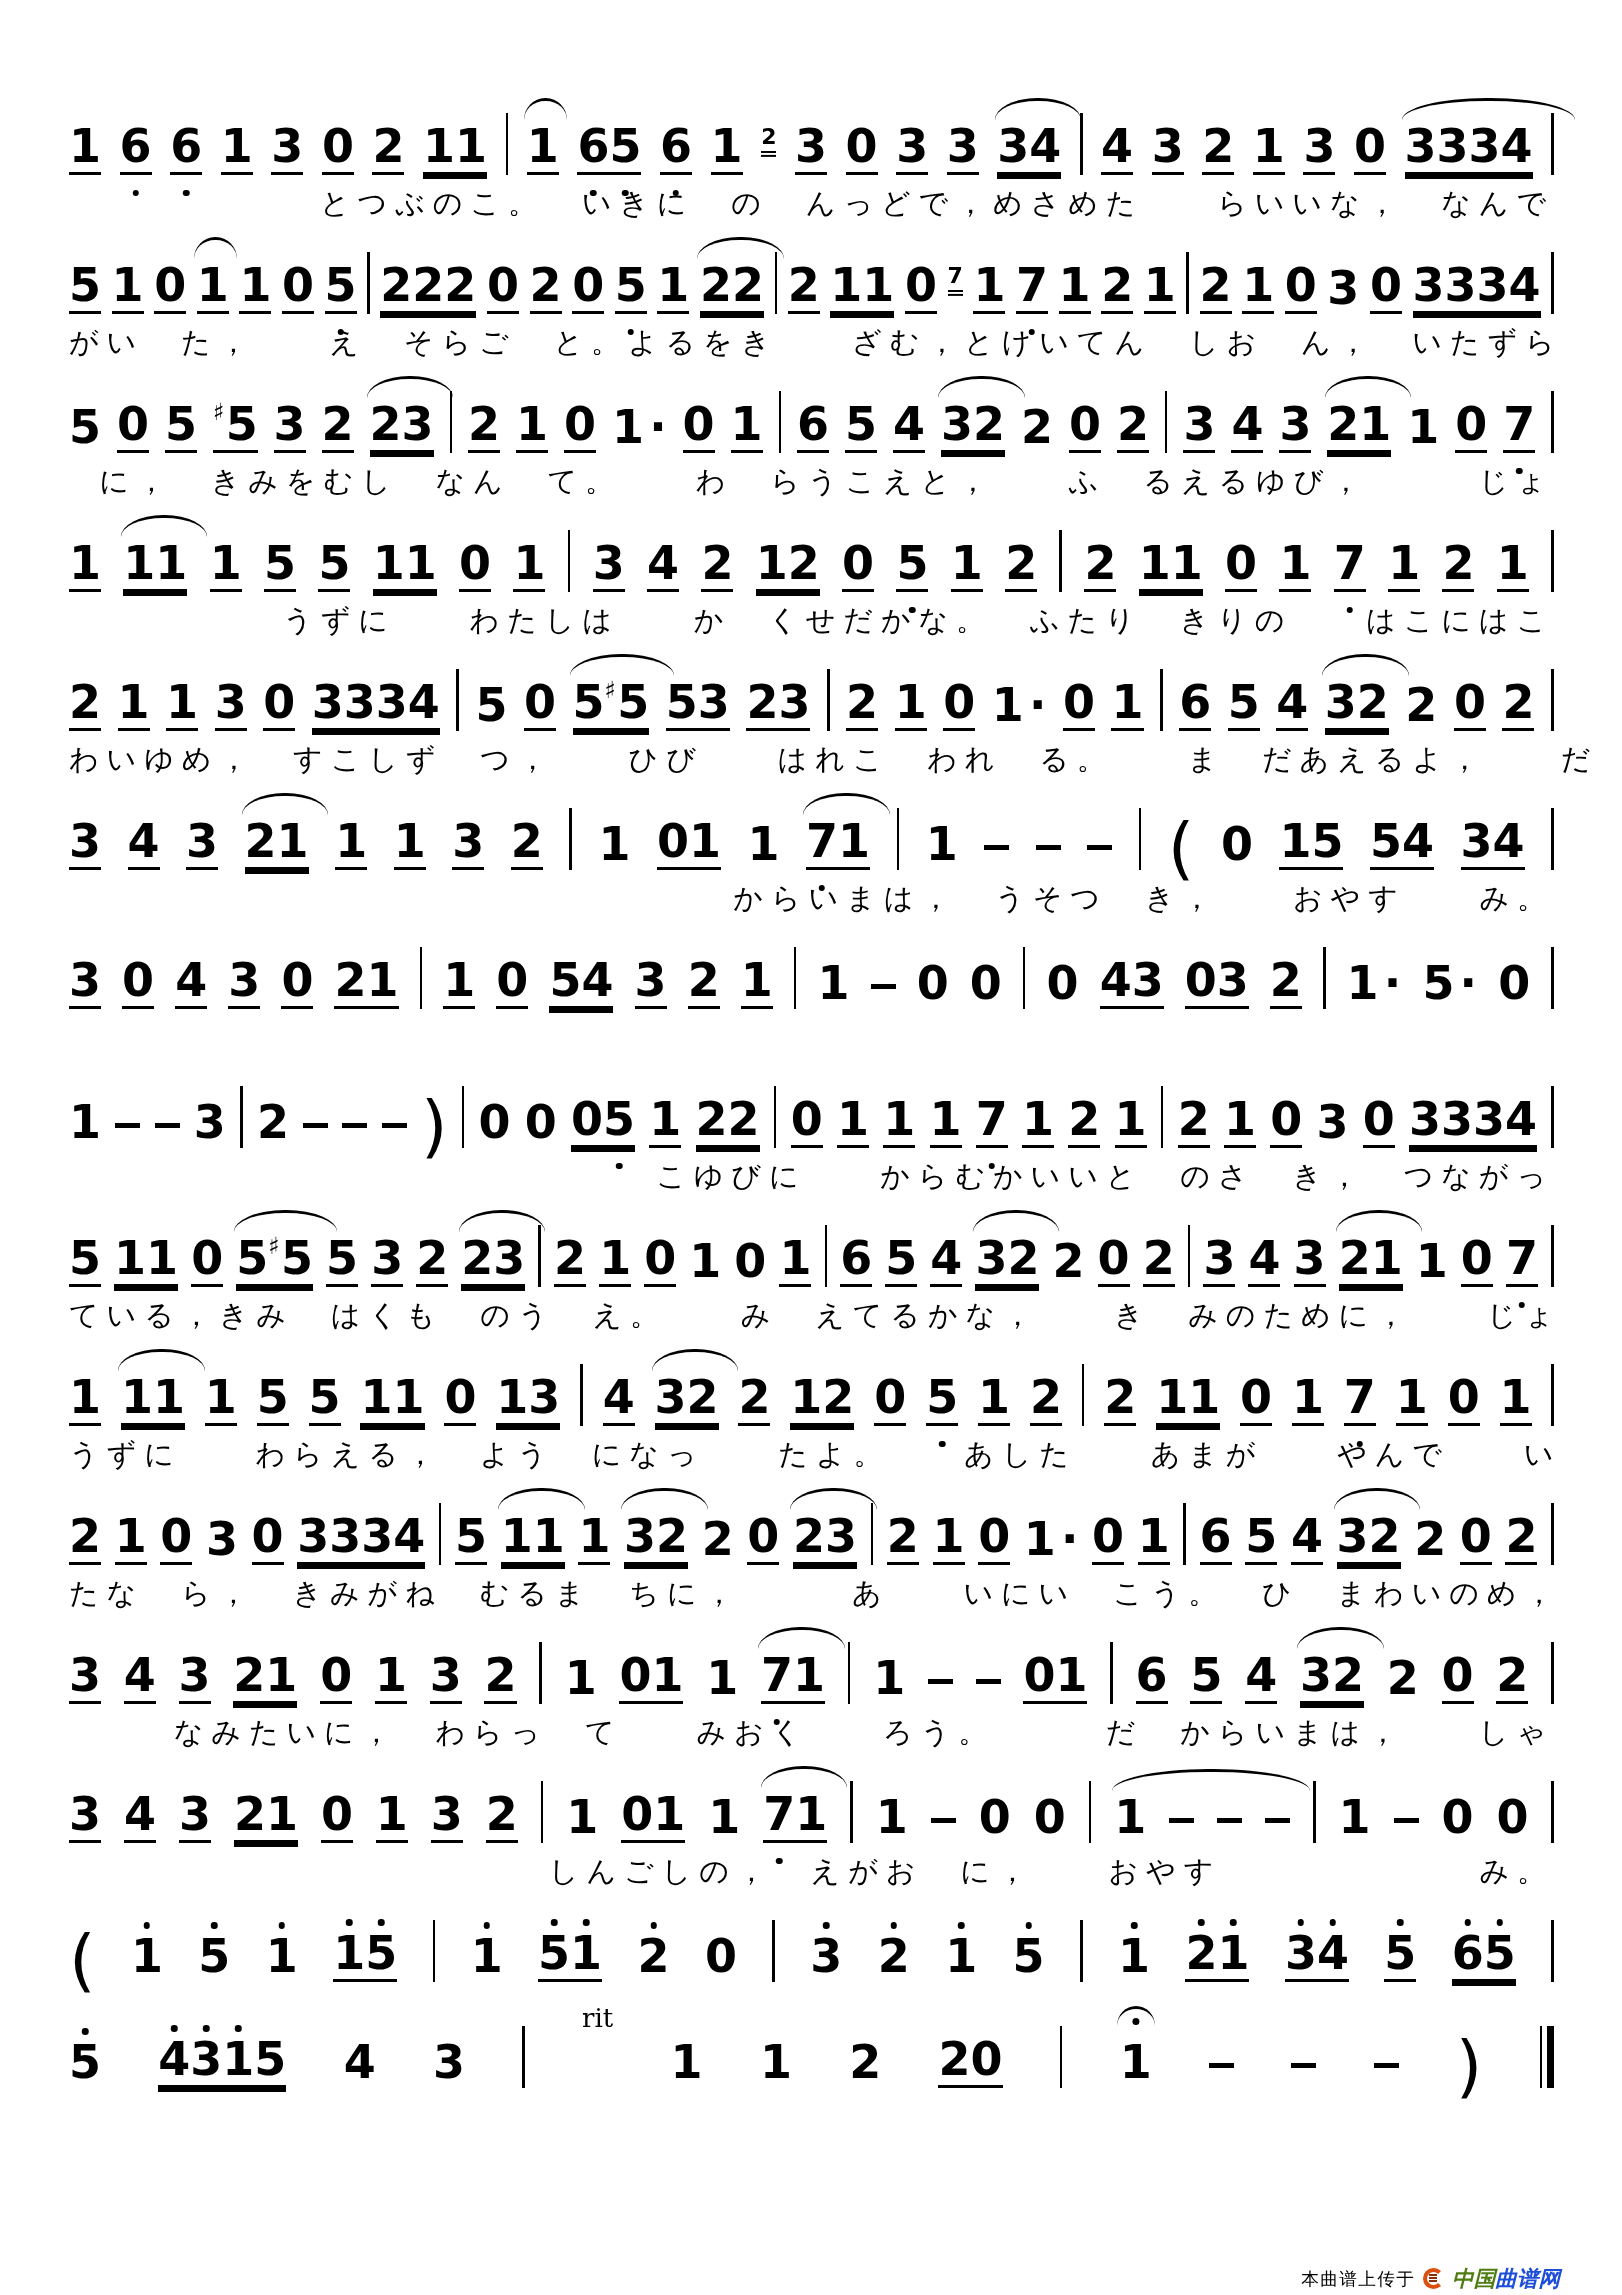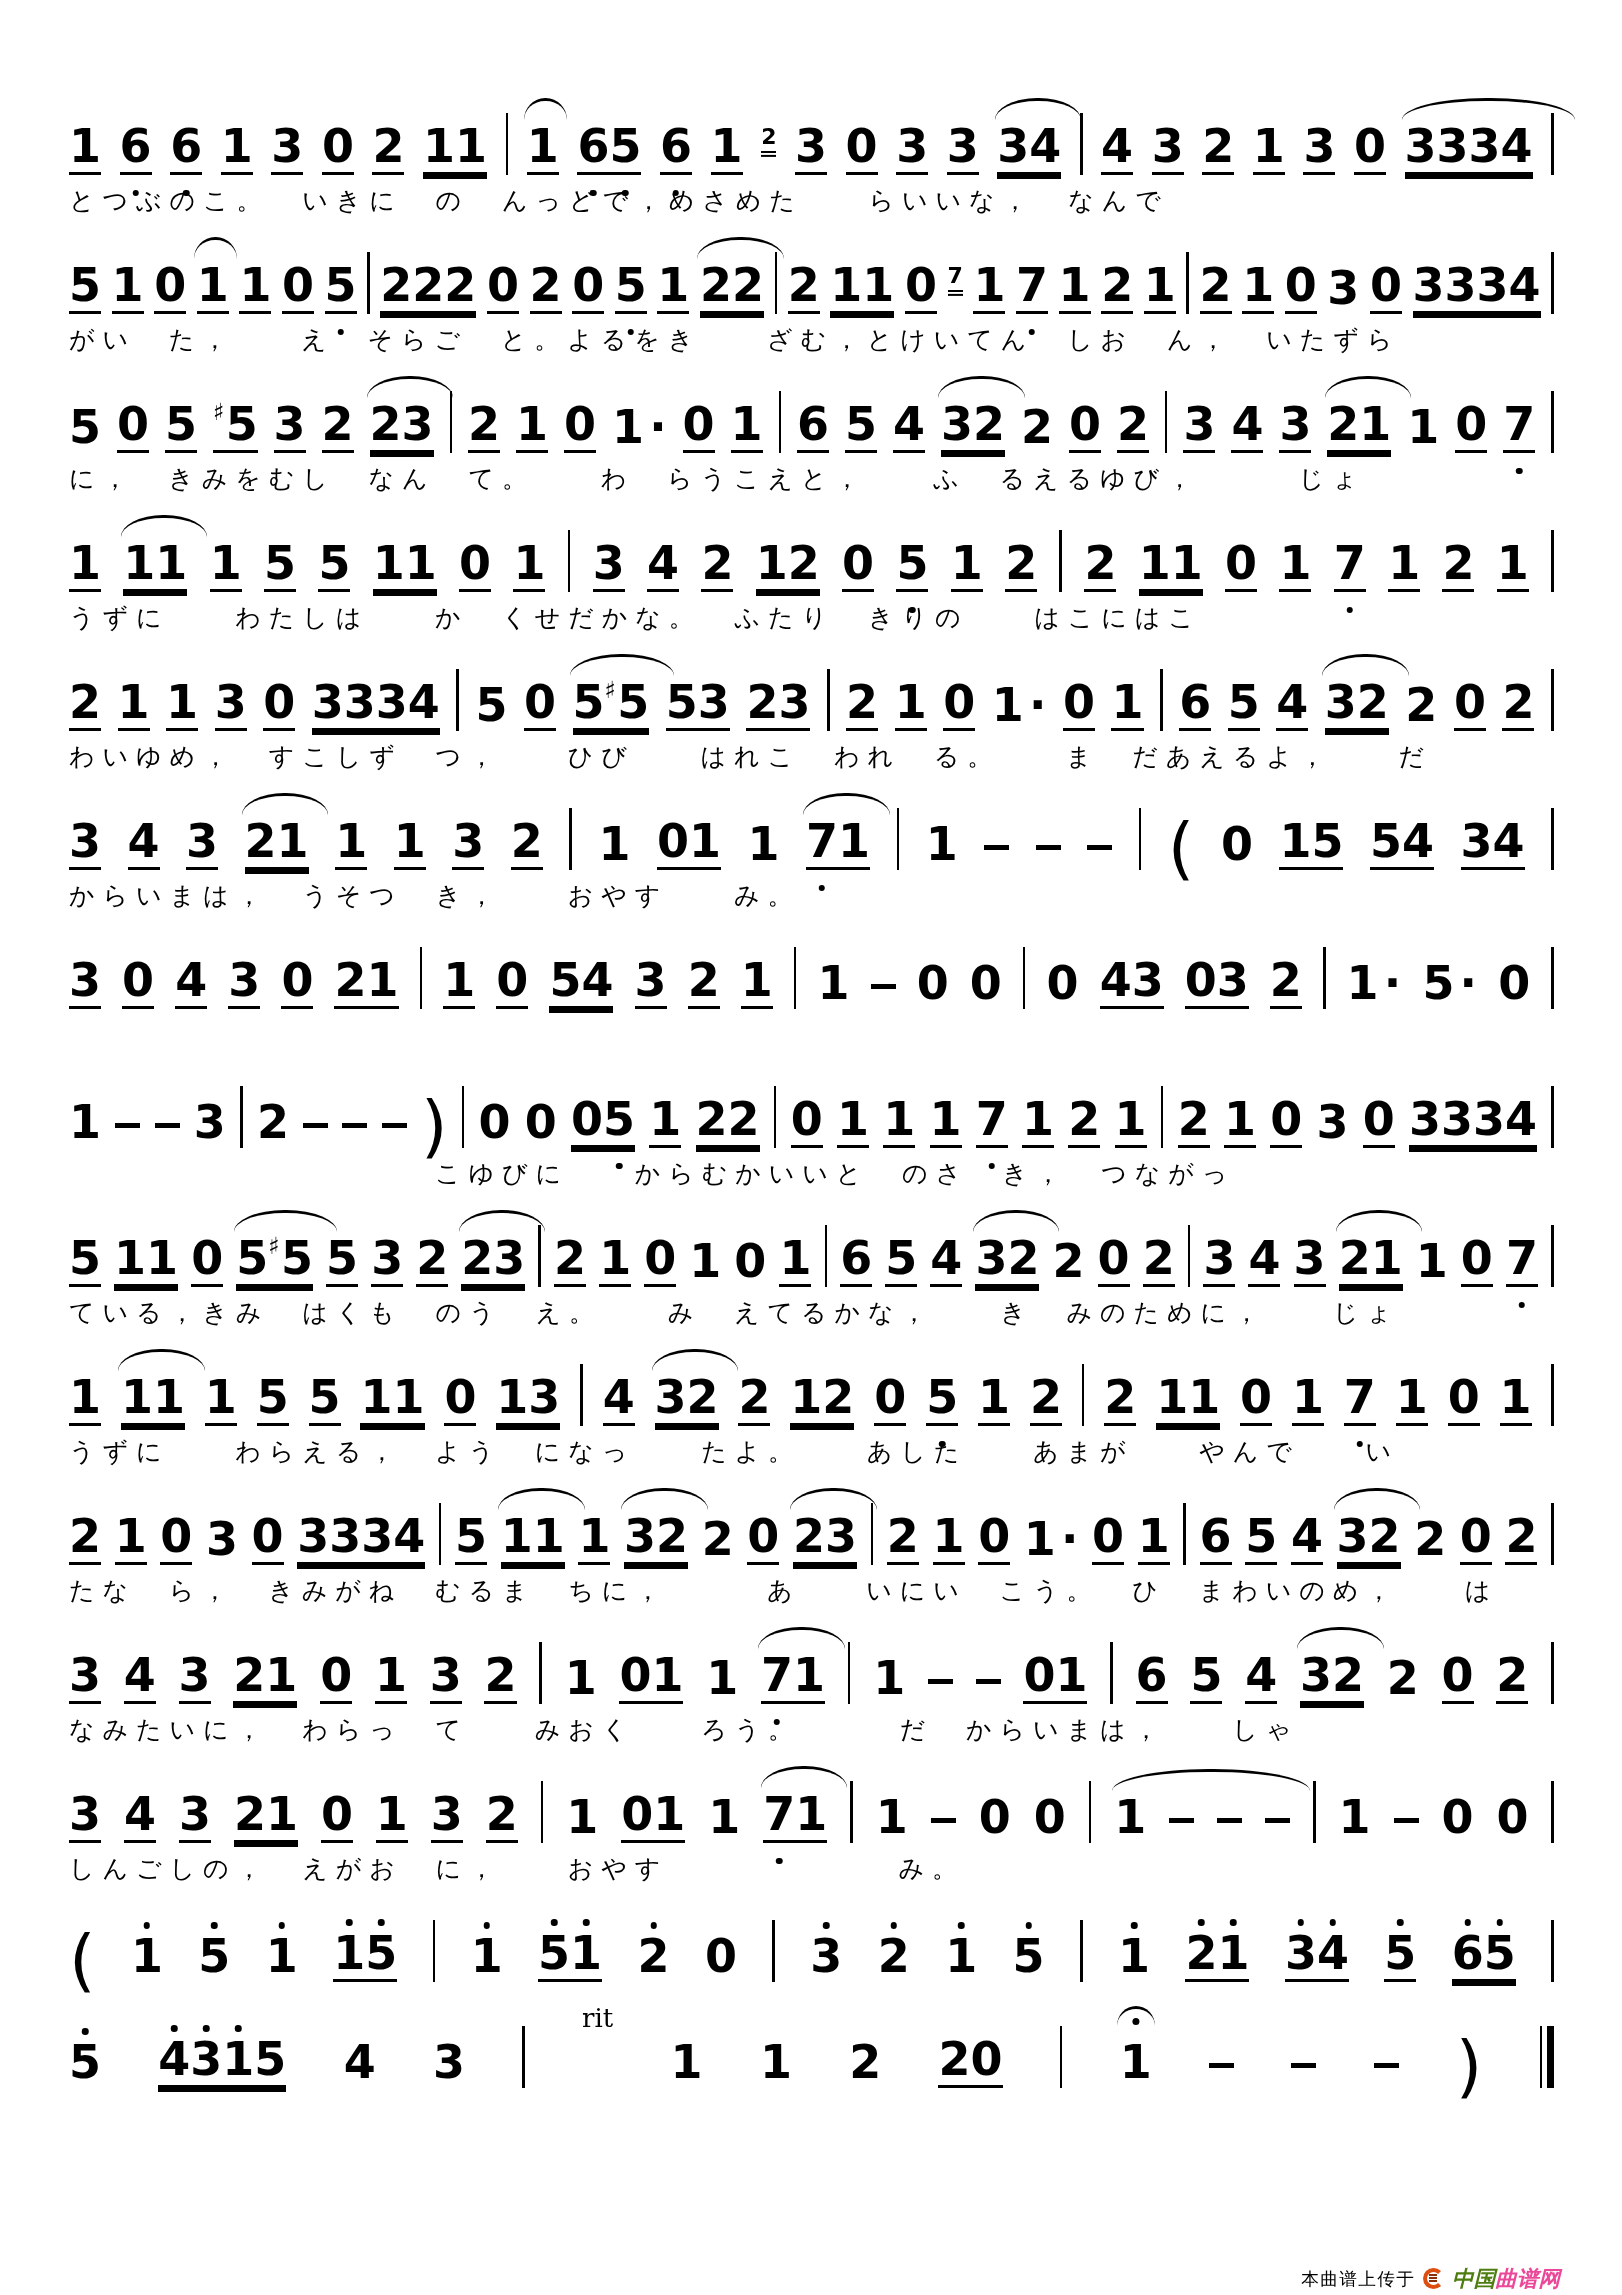--- a/index.html
+++ b/index.html
@@ -24,28 +24,28 @@
   .ferm-dot{position:absolute;top:-21px;left:50%;transform:translateX(-50%);width:7.2px;height:7.2px;border-radius:50%;background:#000;}
   .grace{display:inline-block;font-size:22px;font-weight:700;position:relative;top:-23.6px;}
   .grace::after{content:"";position:absolute;left:0;right:0;bottom:-4.6px;height:2px;background:#000;box-shadow:0 3.9px 0 #000;}
   .bar{width:2.6px;height:62px;background:#000;}
   .finbar{display:flex;align-items:flex-end;gap:5.2px;height:62px;}
   .finbar .thin{width:2.6px;height:62px;background:#000;}
   .finbar .thick{width:6.5px;height:62px;background:#000;}
   .paren{font-size:68px;font-weight:400;line-height:.85;transform:translateY(7.9px);}
   .dash{width:25px;height:5.9px;background:#000;margin-bottom:19.6px;}
   .rit{font-family:"DejaVu Serif",serif;font-size:26px;font-weight:400;transform:translateY(-55px);}
-  .lyrics{margin-top:9.2px;font-size:25px;letter-spacing:7.9px;white-space:pre;}
+  .lyrics{margin-top:9.2px;font-size:29px;letter-spacing:7.9px;white-space:pre;text-align:right;}
   #footer{position:absolute;right:63px;top:2264px;display:flex;align-items:center;gap:7.9px;}
   #footer .prefix{font-size:17.7px;letter-spacing:1.3px;}
   .logo-icon{display:inline-block;width:21px;height:21px;border-radius:50%;border:4.6px solid #dd4f10;border-right-color:transparent;box-sizing:border-box;position:relative;}
   .logo-icon::after{content:"";position:absolute;left:2px;top:2px;width:7.9px;height:7.9px;background:linear-gradient(#8b2f0b 20%,transparent 20%,transparent 40%,#8b2f0b 40%,#8b2f0b 60%,transparent 60%,transparent 80%,#8b2f0b 80%);}
   .brand{font-size:21.6px;font-weight:700;font-style:italic;}
   .brand .black{color:#4d7c0f;}
-  .brand .orange{color:#ec4899;font-style:italic;}
+  .brand .orange{color:#1d4ed8;font-style:italic;}
 </style>
 </head>
 <body>
 
 <div id="score">
     <div class="system">
       <div class="notation">
         <span class="note u1"><span class="body"><span class="dg">1</span></span></span>
         <span class="note u1"><span class="body"><span class="dg dB">6</span></span></span>
         <span class="note u1"><span class="body"><span class="dg dB">6</span></span></span>

